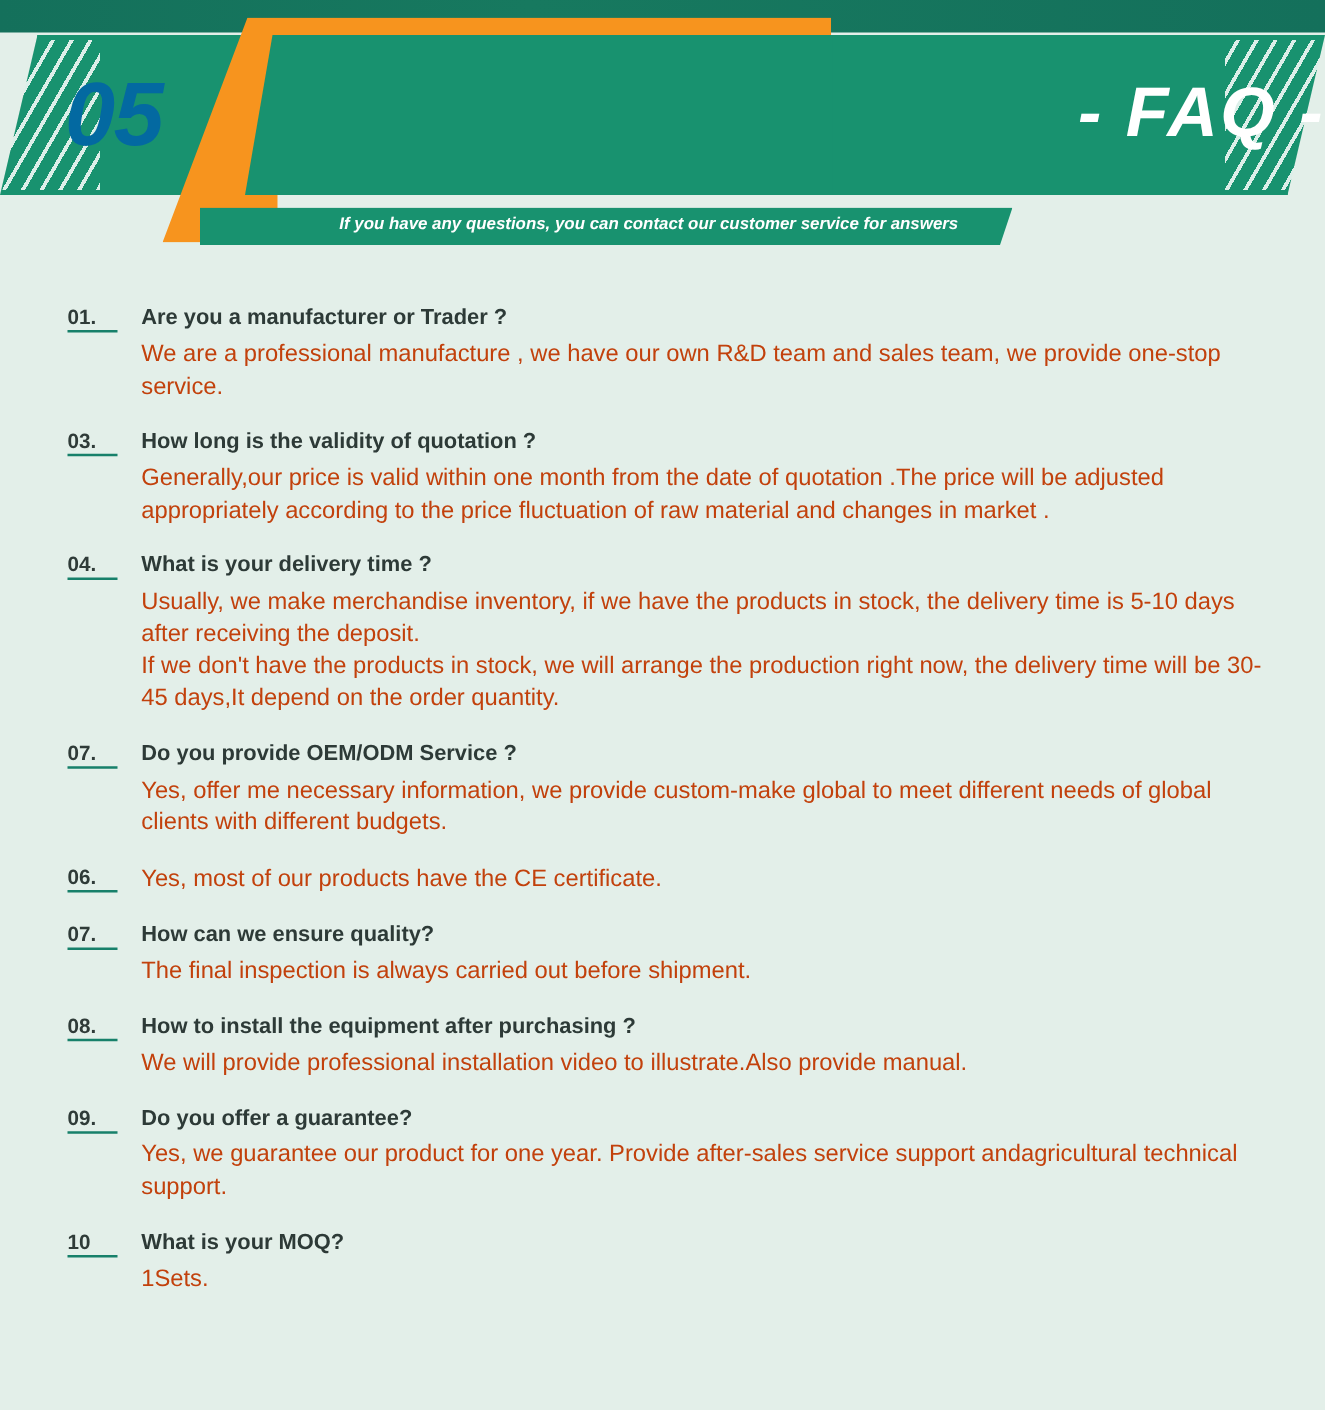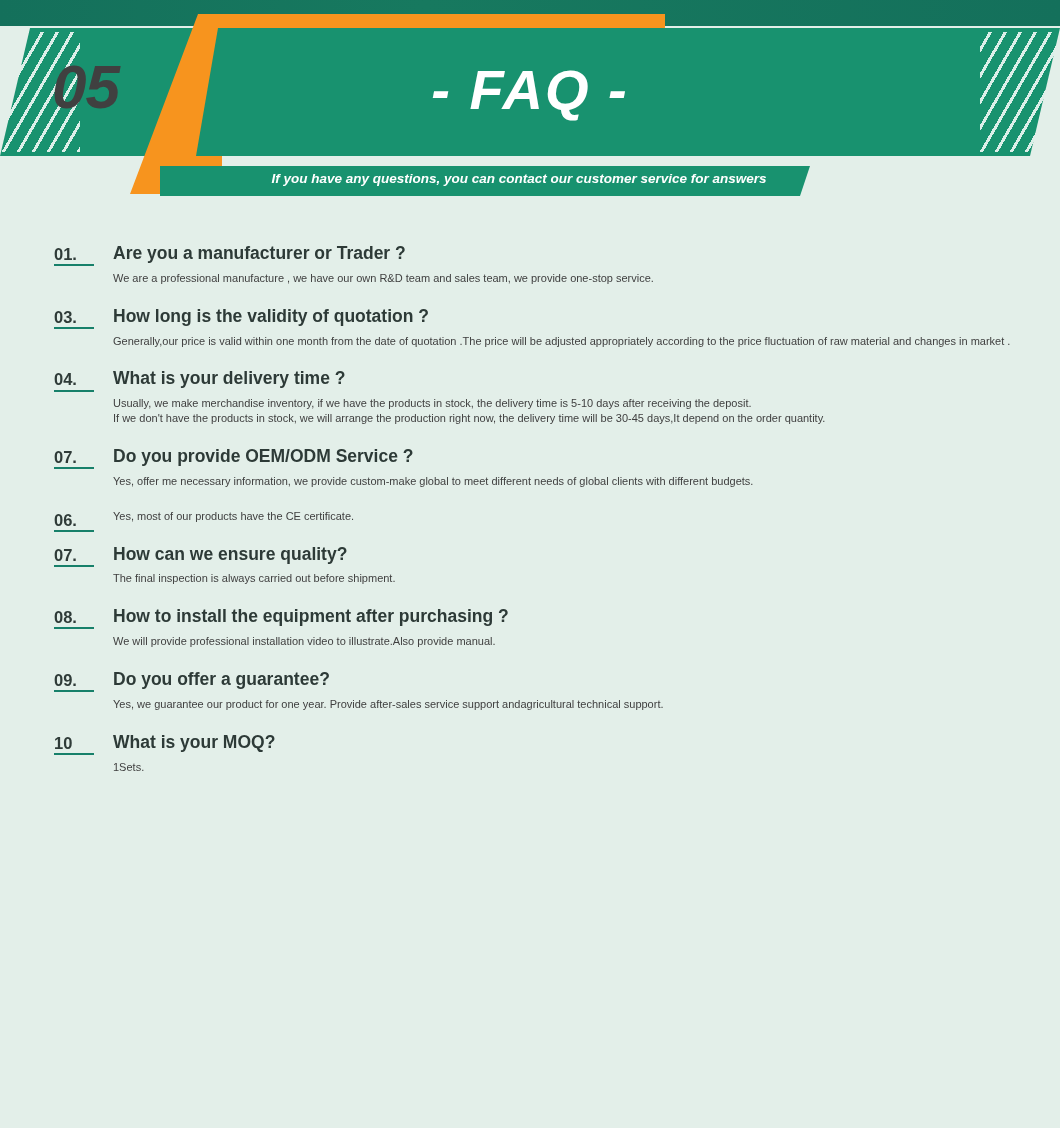--- a/index.html
+++ b/index.html
@@ -76,32 +76,32 @@
     position: absolute;
     left: 196px; top: 28px;
     width: 470px; height: 128px;
     background: #18926f;
     clip-path: polygon(22px 0, 470px 0, 470px 128px, 0 128px);
   }
 
   .faq-number {
     position: absolute;
     left: 52px; top: 56px;
-    color: #404040;
-    font-size: 62px;
+    color: #0369a1;
+    font-size: 72px;
     font-weight: bold;
     font-style: italic;
     letter-spacing: -1px;
     line-height: 1;
   }
   .faq-title {
     position: absolute;
     left: 0; top: 62px;
     width: 1060px;
-    text-align: center;
+    text-align: right;
     color: #ffffff;
     font-size: 56px;
     font-weight: bold;
     font-style: italic;
     letter-spacing: 2px;
     line-height: 1;
   }
   .subtitle-bar {
     position: absolute;
     left: 160px; top: 166px;
@@ -147,22 +147,22 @@
     margin-left: 50px;
   }
   .faq-q {
     color: #2d3a37;
     font-size: 17.5px;
     font-weight: bold;
     line-height: 1.25;
     margin: 0 0 6px 0;
   }
   .faq-a {
-    color: #404040;
-    font-size: 11px;
+    color: #c2410c;
+    font-size: 19px;
     line-height: 1.35;
     margin: 0;
     white-space: pre-line;
   }
 </style>
 </head>
 <body>
 
 <div class="header">
   <div class="header-topstrip-dark"></div>

